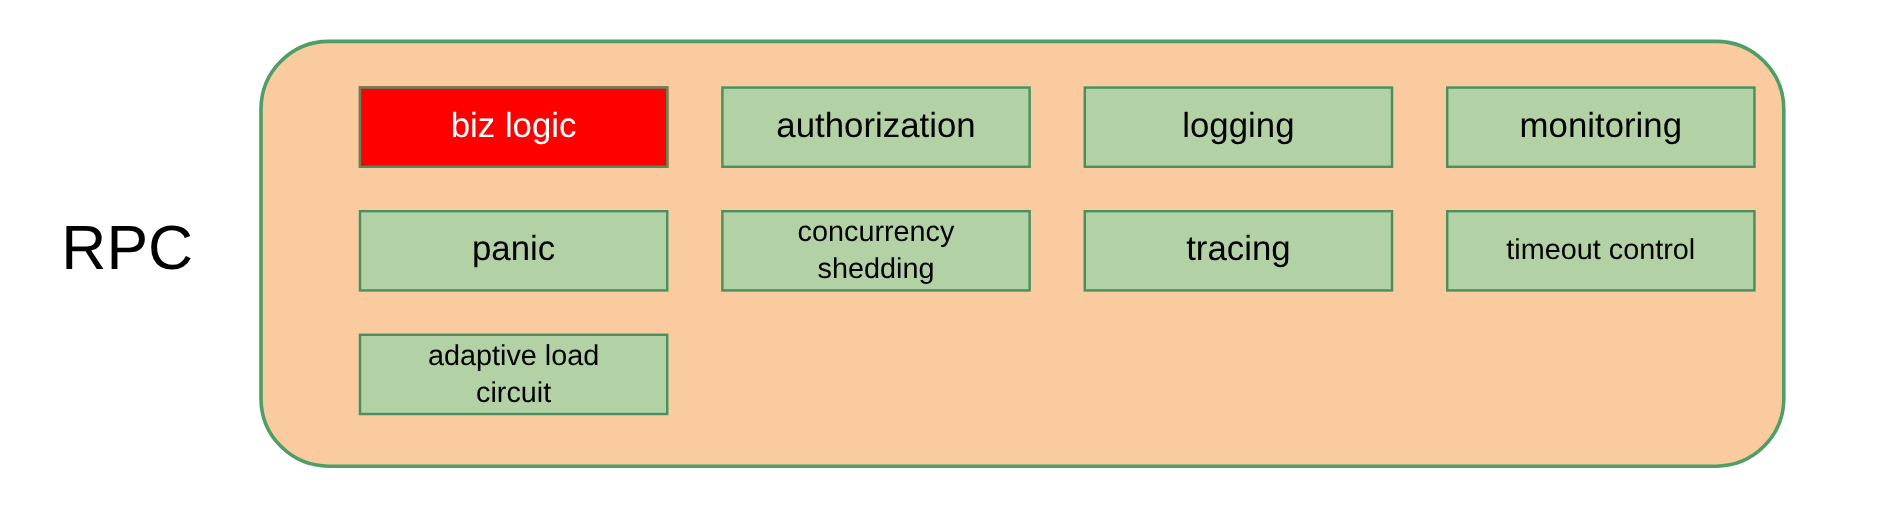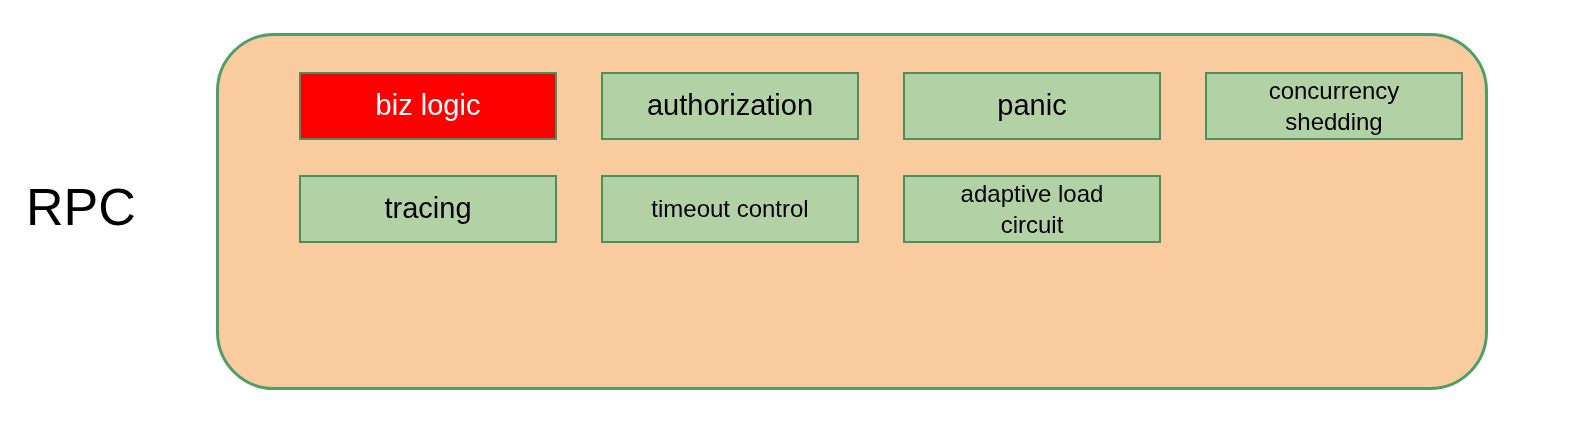--- a/index.html
+++ b/index.html
@@ -25,21 +25,21 @@
     overflow: hidden;
   }
   .rpc-label {
     position: absolute;
     left: 26px;
     top: 176px;
     width: 160px;
     font-size: 52px;
     line-height: 1.2;
     color: var(--label-text);
-    text-align: left;
+    text-align: center;
   }
   .rpc-container {
     position: absolute;
     left: 216px;
     top: 33px;
     width: 1272px;
     height: 357px;
     background: var(--container-fill);
     border: 3px solid var(--container-border);
     border-radius: 58px;
@@ -70,20 +70,22 @@
 </style>
 </head>
 <body>
 
 <div class="canvas">
   <div class="rpc-label">RPC</div>
 
   <div class="rpc-container">
     <div class="box highlight">biz logic</div>
     <div class="box">authorization</div>
+    <div class="box">logging</div>
+    <div class="box">monitoring</div>
     <div class="box">panic</div>
     <div class="box small">concurrency
 shedding</div>
     <div class="box">tracing</div>
     <div class="box small">timeout control</div>
     <div class="box small">adaptive load
 circuit</div>
   </div>
 </div>
 

